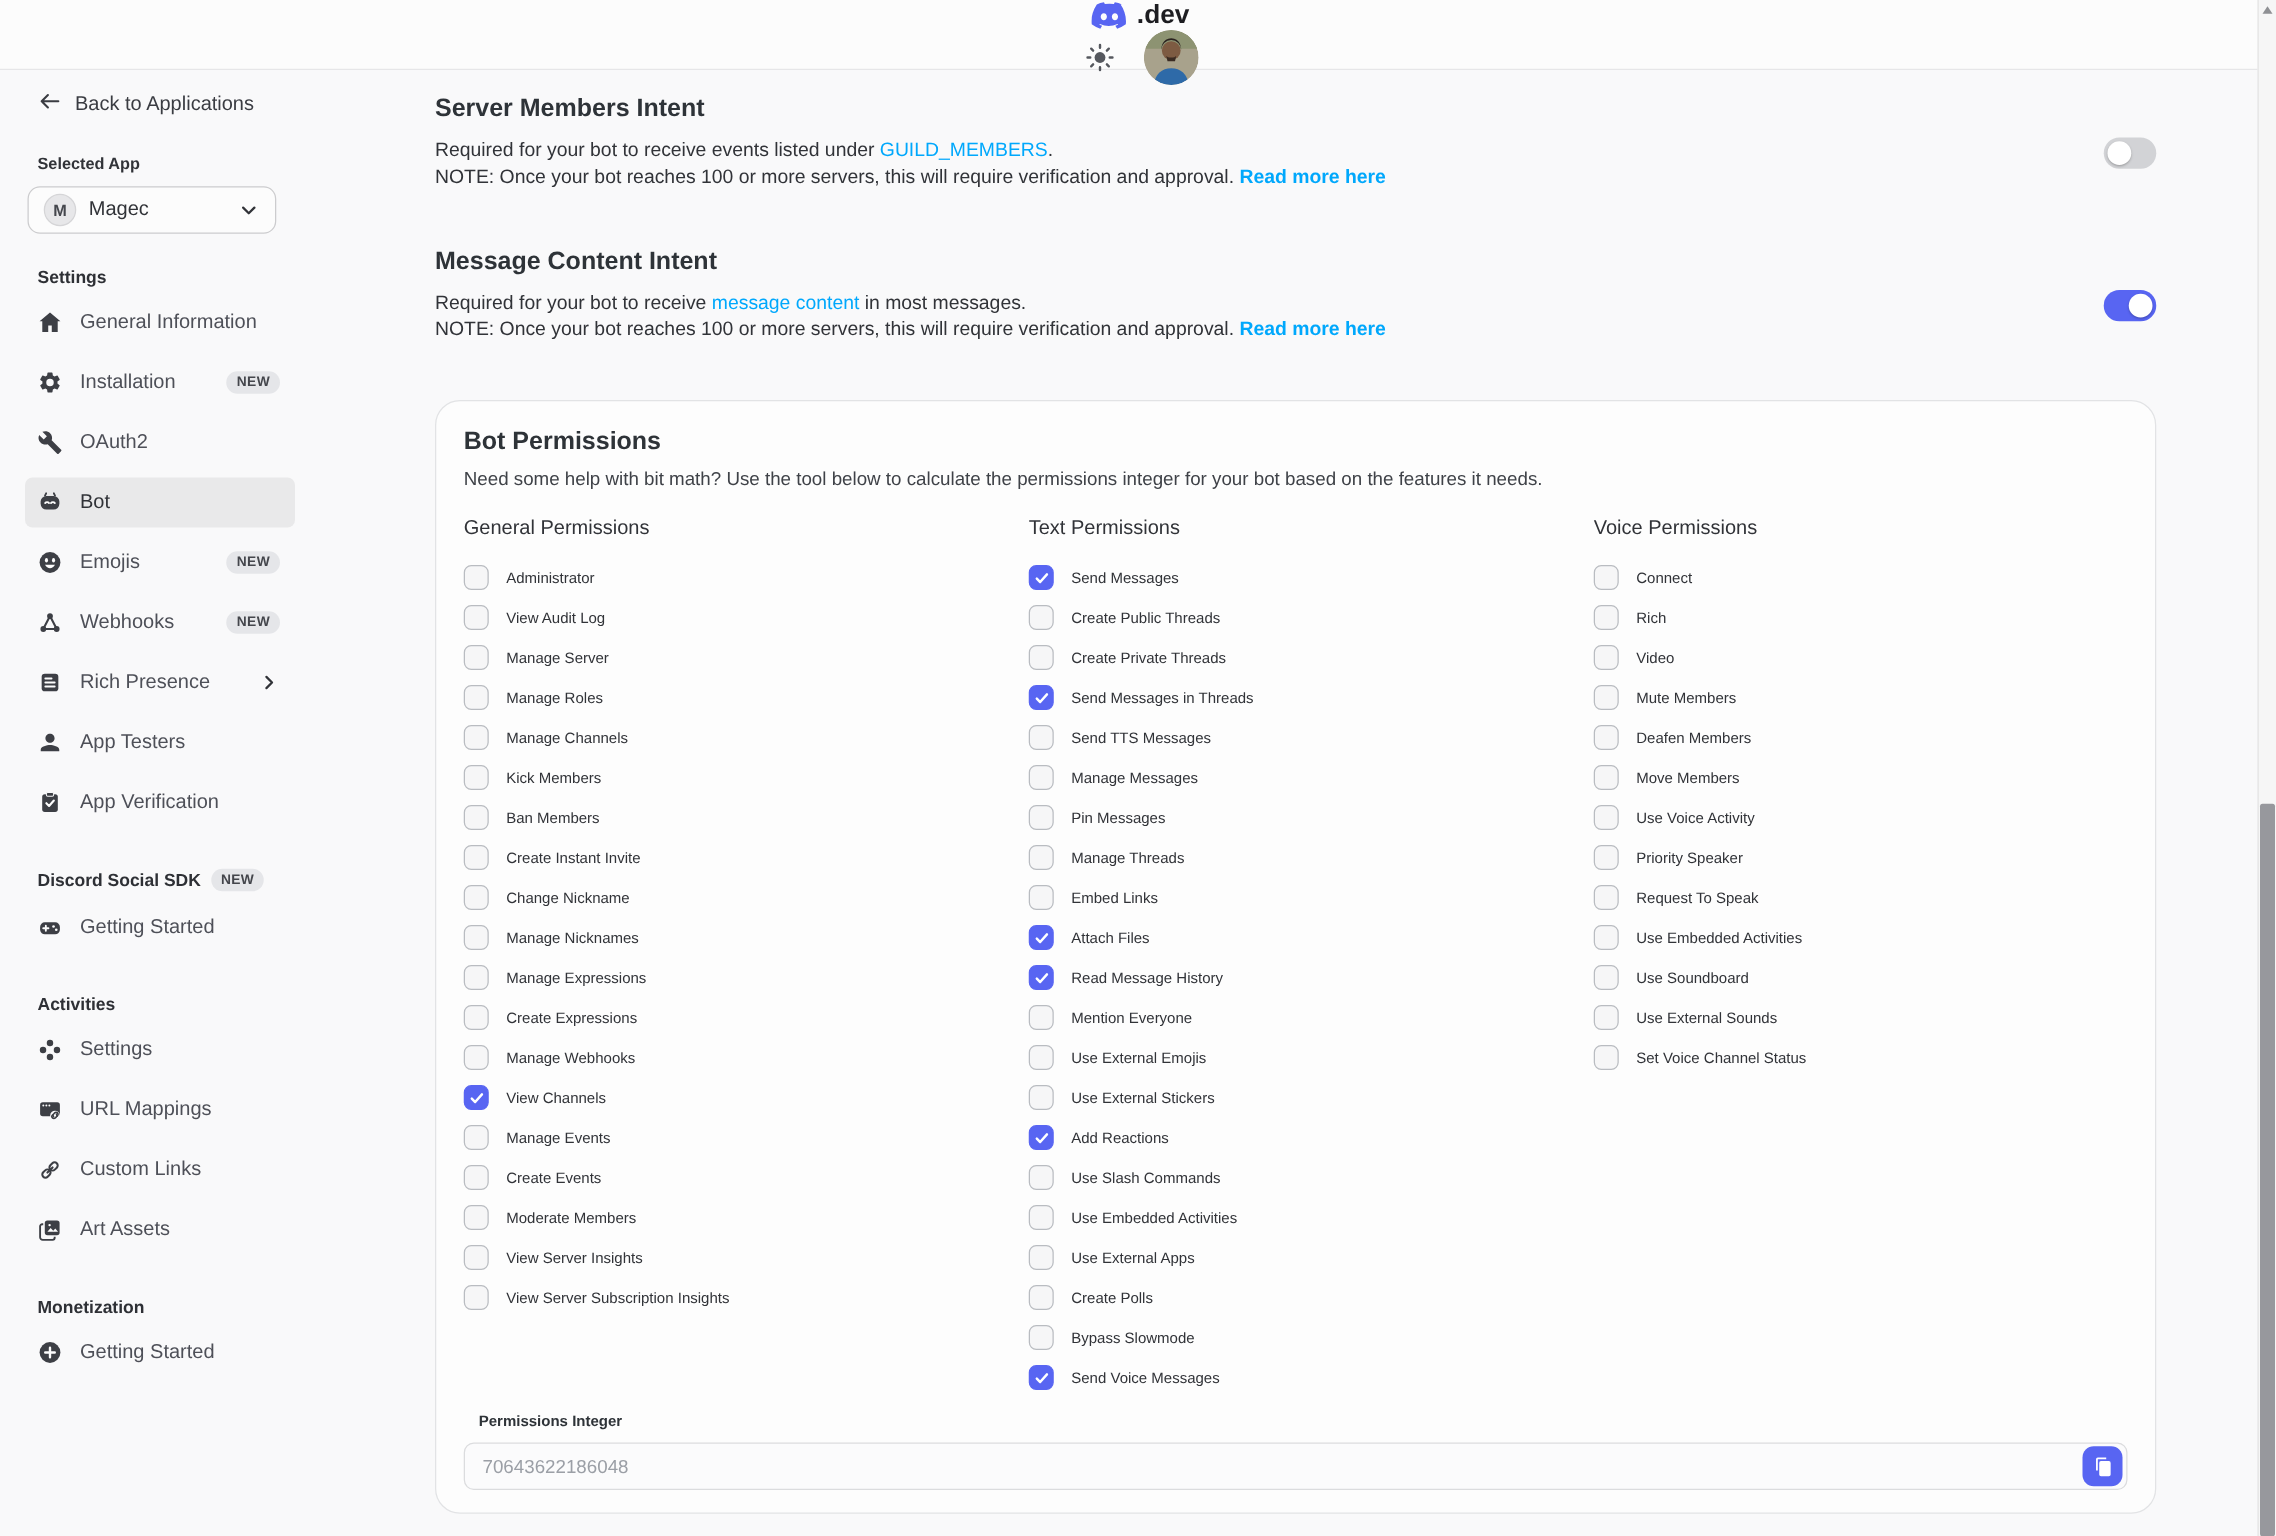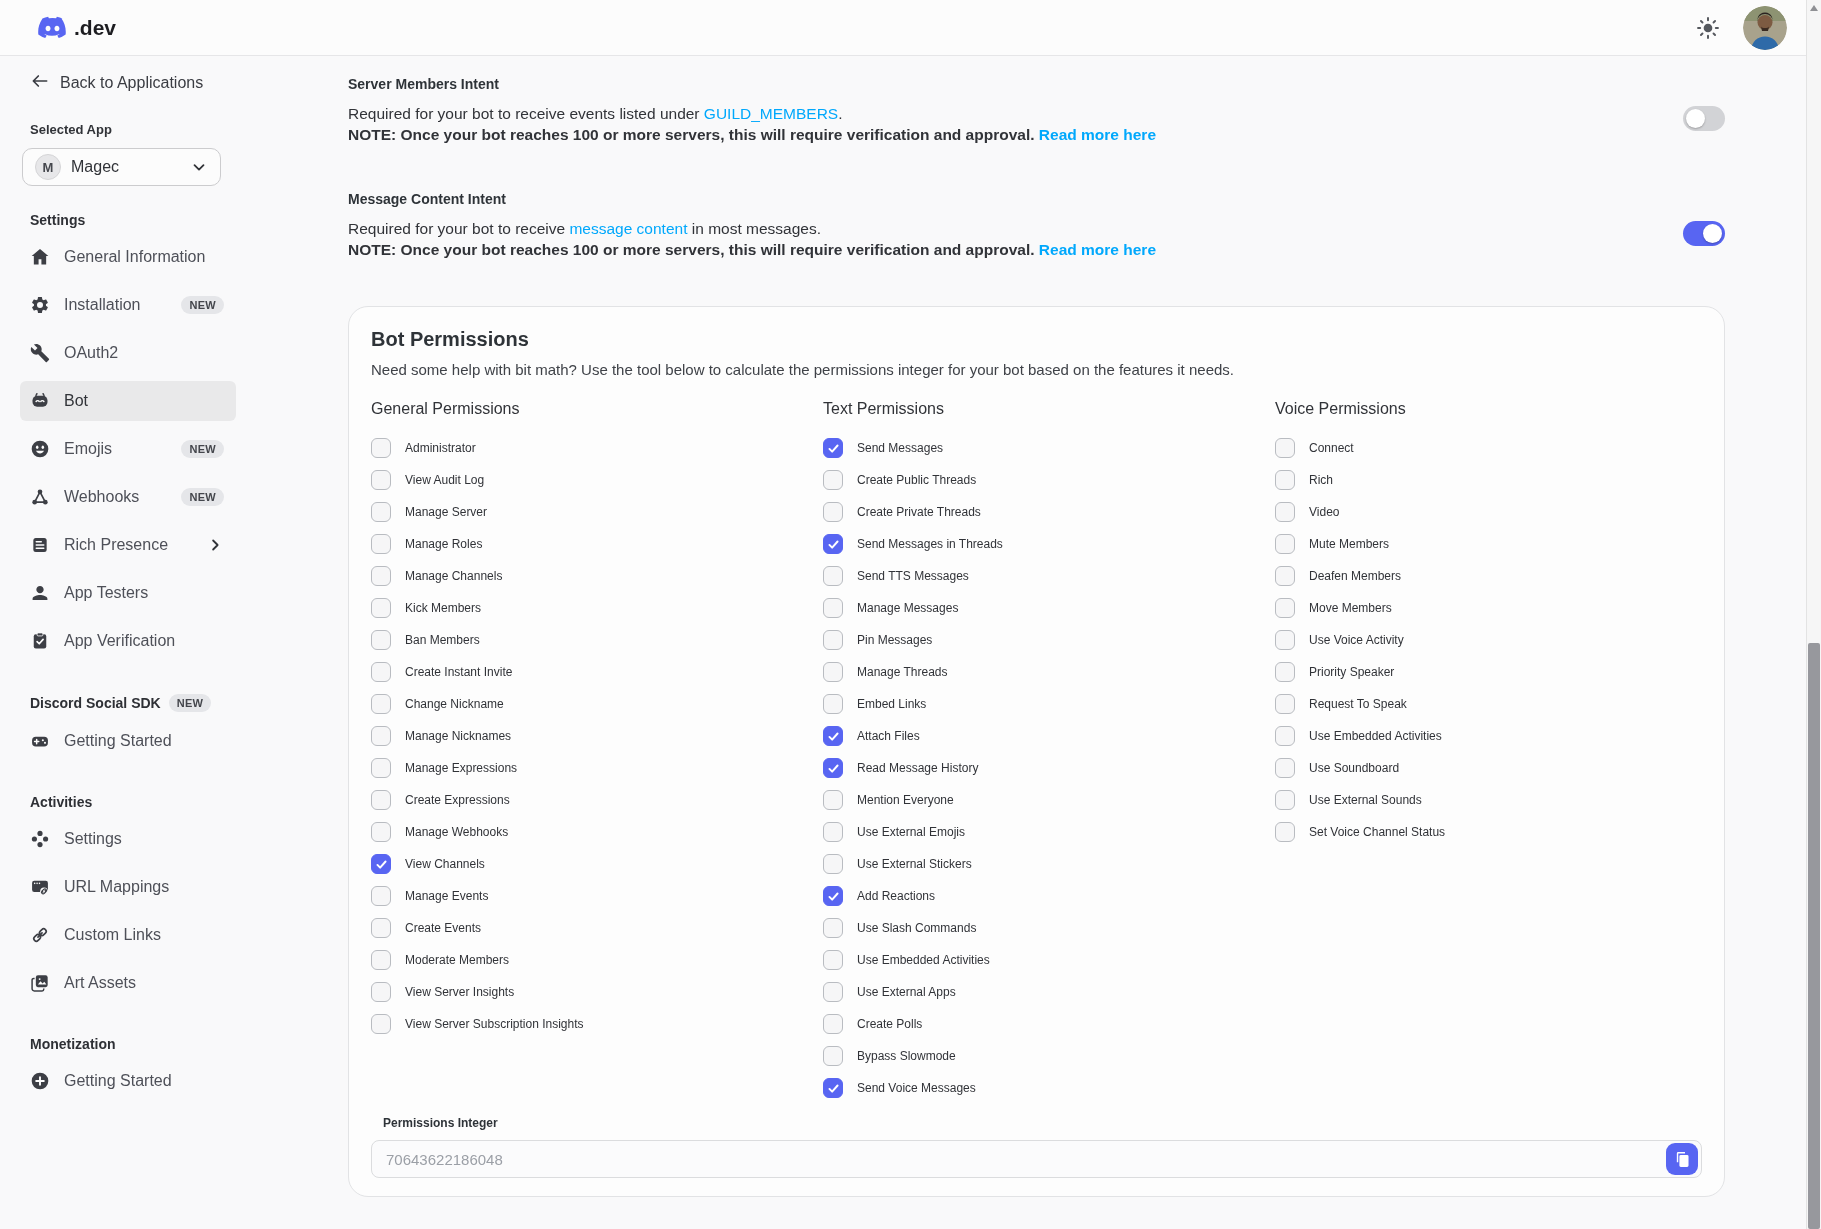--- a/index.html
+++ b/index.html
@@ -3,21 +3,21 @@
 <meta charset="utf-8">
 <style>
   * { box-sizing: border-box; margin: 0; padding: 0; }
   html,body { background:#ffffff; }
   body { font-family: "Liberation Sans", "DejaVu Sans", sans-serif; }
   .page { position:relative; width:1821px; height:1229px; background:#f9f9fa; overflow:hidden; }
 
   
   .topbar { position:absolute; top:0; left:0; right:0; height:56px; background:#fcfcfc;
             border-bottom:1px solid #e6e6e8; display:flex; align-items:center;
-            justify-content:space-between; padding:0 34px 0 38px; z-index:3; }
+            justify-content:space-between; padding:0 34px 0 38px; z-index:3;flex-direction:column; }
   .brand { display:flex; align-items:center; gap:7px; cursor:pointer; }
   .brand svg { display:block; }
   .brand-suffix { font-size:21px; font-weight:bold; color:#1d1d21; }
   .topbar-right { display:flex; align-items:center; gap:22px; }
   .theme-btn { width:26px; height:26px; color:#55585e; cursor:pointer; }
   .theme-btn svg { width:26px; height:26px; display:block; }
   .avatar { width:44px; height:44px; border-radius:50%; overflow:hidden; cursor:pointer; flex:none; }
   .avatar svg { display:block; }
 
   
@@ -53,23 +53,23 @@
   .nav-item.active { background:#e9e9ea; color:#313338; }
   .nav-icon { width:20px; height:20px; color:#3d3f45; flex:none; }
   .nav-icon svg { width:20px; height:20px; display:block; }
   .nav-label { font-size:16px; flex:1; white-space:nowrap; }
   .nav-chevron { width:18px; height:18px; color:#313338; margin-left:auto; flex:none; }
   .nav-chevron svg { width:18px; height:18px; display:block; }
 
   
   .main { position:absolute; left:348px; top:76px; width:1377px; }
   .intent { display:flex; align-items:center; justify-content:space-between; margin-bottom:46px; }
-  .intent h3 { font-size:14px; font-weight:600; color:#2e3338; margin-bottom:11px; }
+  .intent h3 { font-size:20px; font-weight:600; color:#2e3338; margin-bottom:11px; }
   .intent p { font-size:15.5px; color:#313338; line-height:21px; }
-  .intent strong { font-weight:bold; }
+  .intent strong { font-weight:normal; }
   a.link { color:#00A8FC; text-decoration:none; cursor:pointer; }
   a.link.bold { font-weight:bold; }
 
   .toggle { width:42px; height:25px; border-radius:13px; position:relative; cursor:pointer;
             flex:none; margin-top:16px; }
   .toggle.off { background:#d2d3d6; }
   .toggle.on  { background:#5865F2; }
   .toggle .knob { position:absolute; top:3px; width:19px; height:19px; border-radius:50%;
                   background:#fff; box-shadow:0 1px 2px rgba(0,0,0,.25); }
   .toggle.off .knob { left:3px; }

